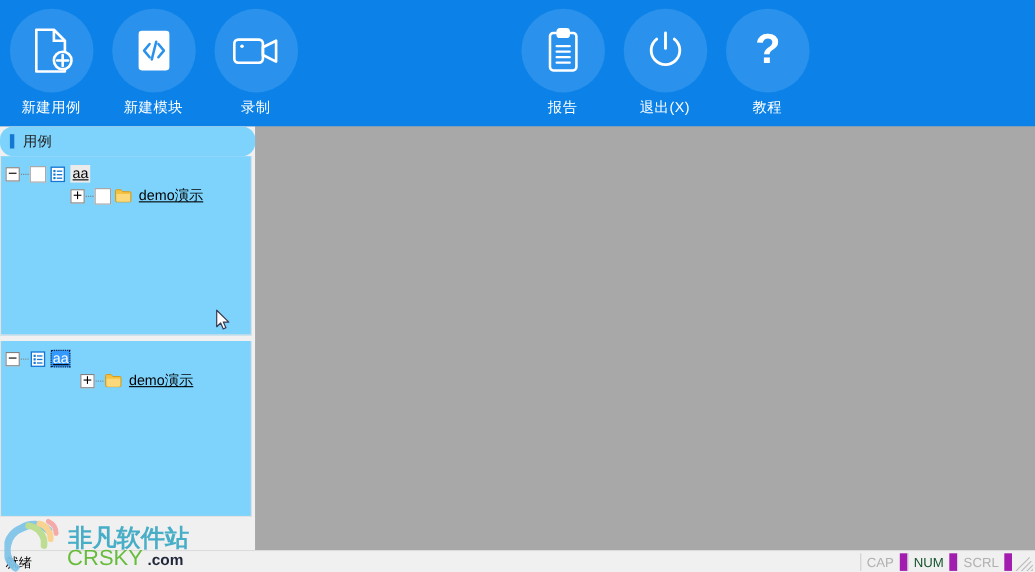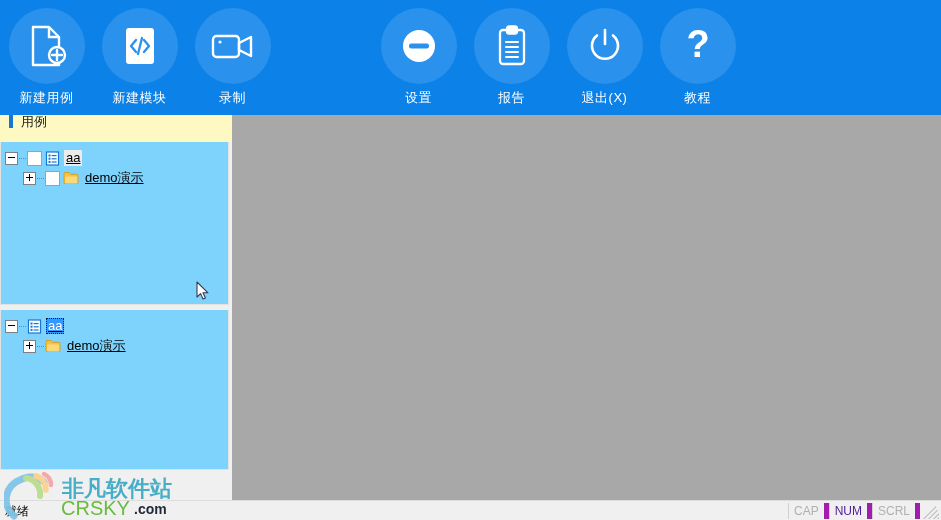--- a/index.html
+++ b/index.html
@@ -64,25 +64,26 @@
     position: absolute;
     left: 0; top: 115px;
     width: 232px;
     height: 385px;
     background: #f0f0f0;
     box-sizing: border-box;
   }
   .panel-head {
     position: relative;
     height: 27px;
-    background: #fef9c3;
+    background: #7dd3fc;
     display: flex;
-    align-items: flex-start;
+    align-items: center;
     padding-left: 9px;
     box-sizing: border-box;
+    border-radius: 12px;
   }
   .panel-head .bar {
     width: 4px;
     height: 13px;
     background: #1477d4;
     margin-right: 8px;
     flex: 0 0 auto;
   }
   .panel-head .ttl {
     font-size: 13px;
@@ -105,21 +106,21 @@
   
   .tree-row {
     display: flex;
     align-items: center;
     height: 20px;
     font-size: 13px;
     color: #000;
     white-space: nowrap;
     padding-left: 4px;
   }
-  .tree-row.indent { padding-left: 22px; }
+  .tree-row.indent { padding-left: 22px; justify-content: center; }
   .expander {
     width: 11px; height: 11px;
     border: 1px solid #808080;
     background: #fff;
     position: relative;
     flex: 0 0 auto;
     margin-right: 1px;
     cursor: default;
   }
   .expander::before {
@@ -197,26 +198,26 @@
     margin-left: auto;
     display: flex;
     align-items: center;
     height: 19px;
   }
   .ind {
     font-size: 12px;
     line-height: 15px;
     padding: 1px 5px 1px 5px;
     border-left: 1px solid #cfcfcf;
-    border-right: 5px solid #a21caf;
+    border-right: 7px solid #a21caf;
     color: #b0b0b0;
     height: 16px;
     box-sizing: border-box;
   }
-  .ind.on { color: #4c1d95; }
+  .ind.on { color: #14532d; }
   .grip {
     width: 16px; height: 16px;
     margin-left: 3px;
     margin-right: 2px;
     position: relative;
     overflow: hidden;
   }
   .grip i {
     position: absolute;
     background: #b9b9b9;
@@ -304,29 +305,20 @@
       <svg width="46" height="34" viewBox="0 0 46 34" fill="none" stroke="#ffffff" stroke-width="2.4">
         <rect x="3" y="7" width="26" height="21" rx="3.5"></rect>
         <path d="M29 14 l12 -6 v19 l-12 -6 z" stroke-linejoin="round"></path>
         <circle cx="10" cy="13" r="1.6" fill="#ffffff" stroke="none"></circle>
       </svg>
     </div>
     <div class="tool-label">录制</div>
   </div>
 
 
-  <div class="tool-btn" style="left:372px;">
-    <div class="tool-circle">
-      <svg width="40" height="40" viewBox="0 0 40 40">
-        <circle cx="20" cy="20" r="16" fill="#ffffff"></circle>
-        <rect x="10" y="17.5" width="20" height="5" rx="2.2" fill="#2a91ec"></rect>
-      </svg>
-    </div>
-    <div class="tool-label">设置</div>
-  </div>
 
   <div class="tool-btn" style="left:465px;">
     <div class="tool-circle">
       <svg width="32" height="42" viewBox="0 0 32 42" fill="none" stroke="#ffffff" stroke-width="2.3">
         <rect x="4" y="5" width="24" height="34" rx="3"></rect>
         <rect x="11" y="1.5" width="10" height="7" rx="2" fill="#ffffff"></rect>
         <path d="M10 17 h12 M10 22 h12 M10 27 h12 M10 32 h12" stroke-width="2" stroke-linecap="round"></path>
       </svg>
     </div>
     <div class="tool-label">报告</div>

